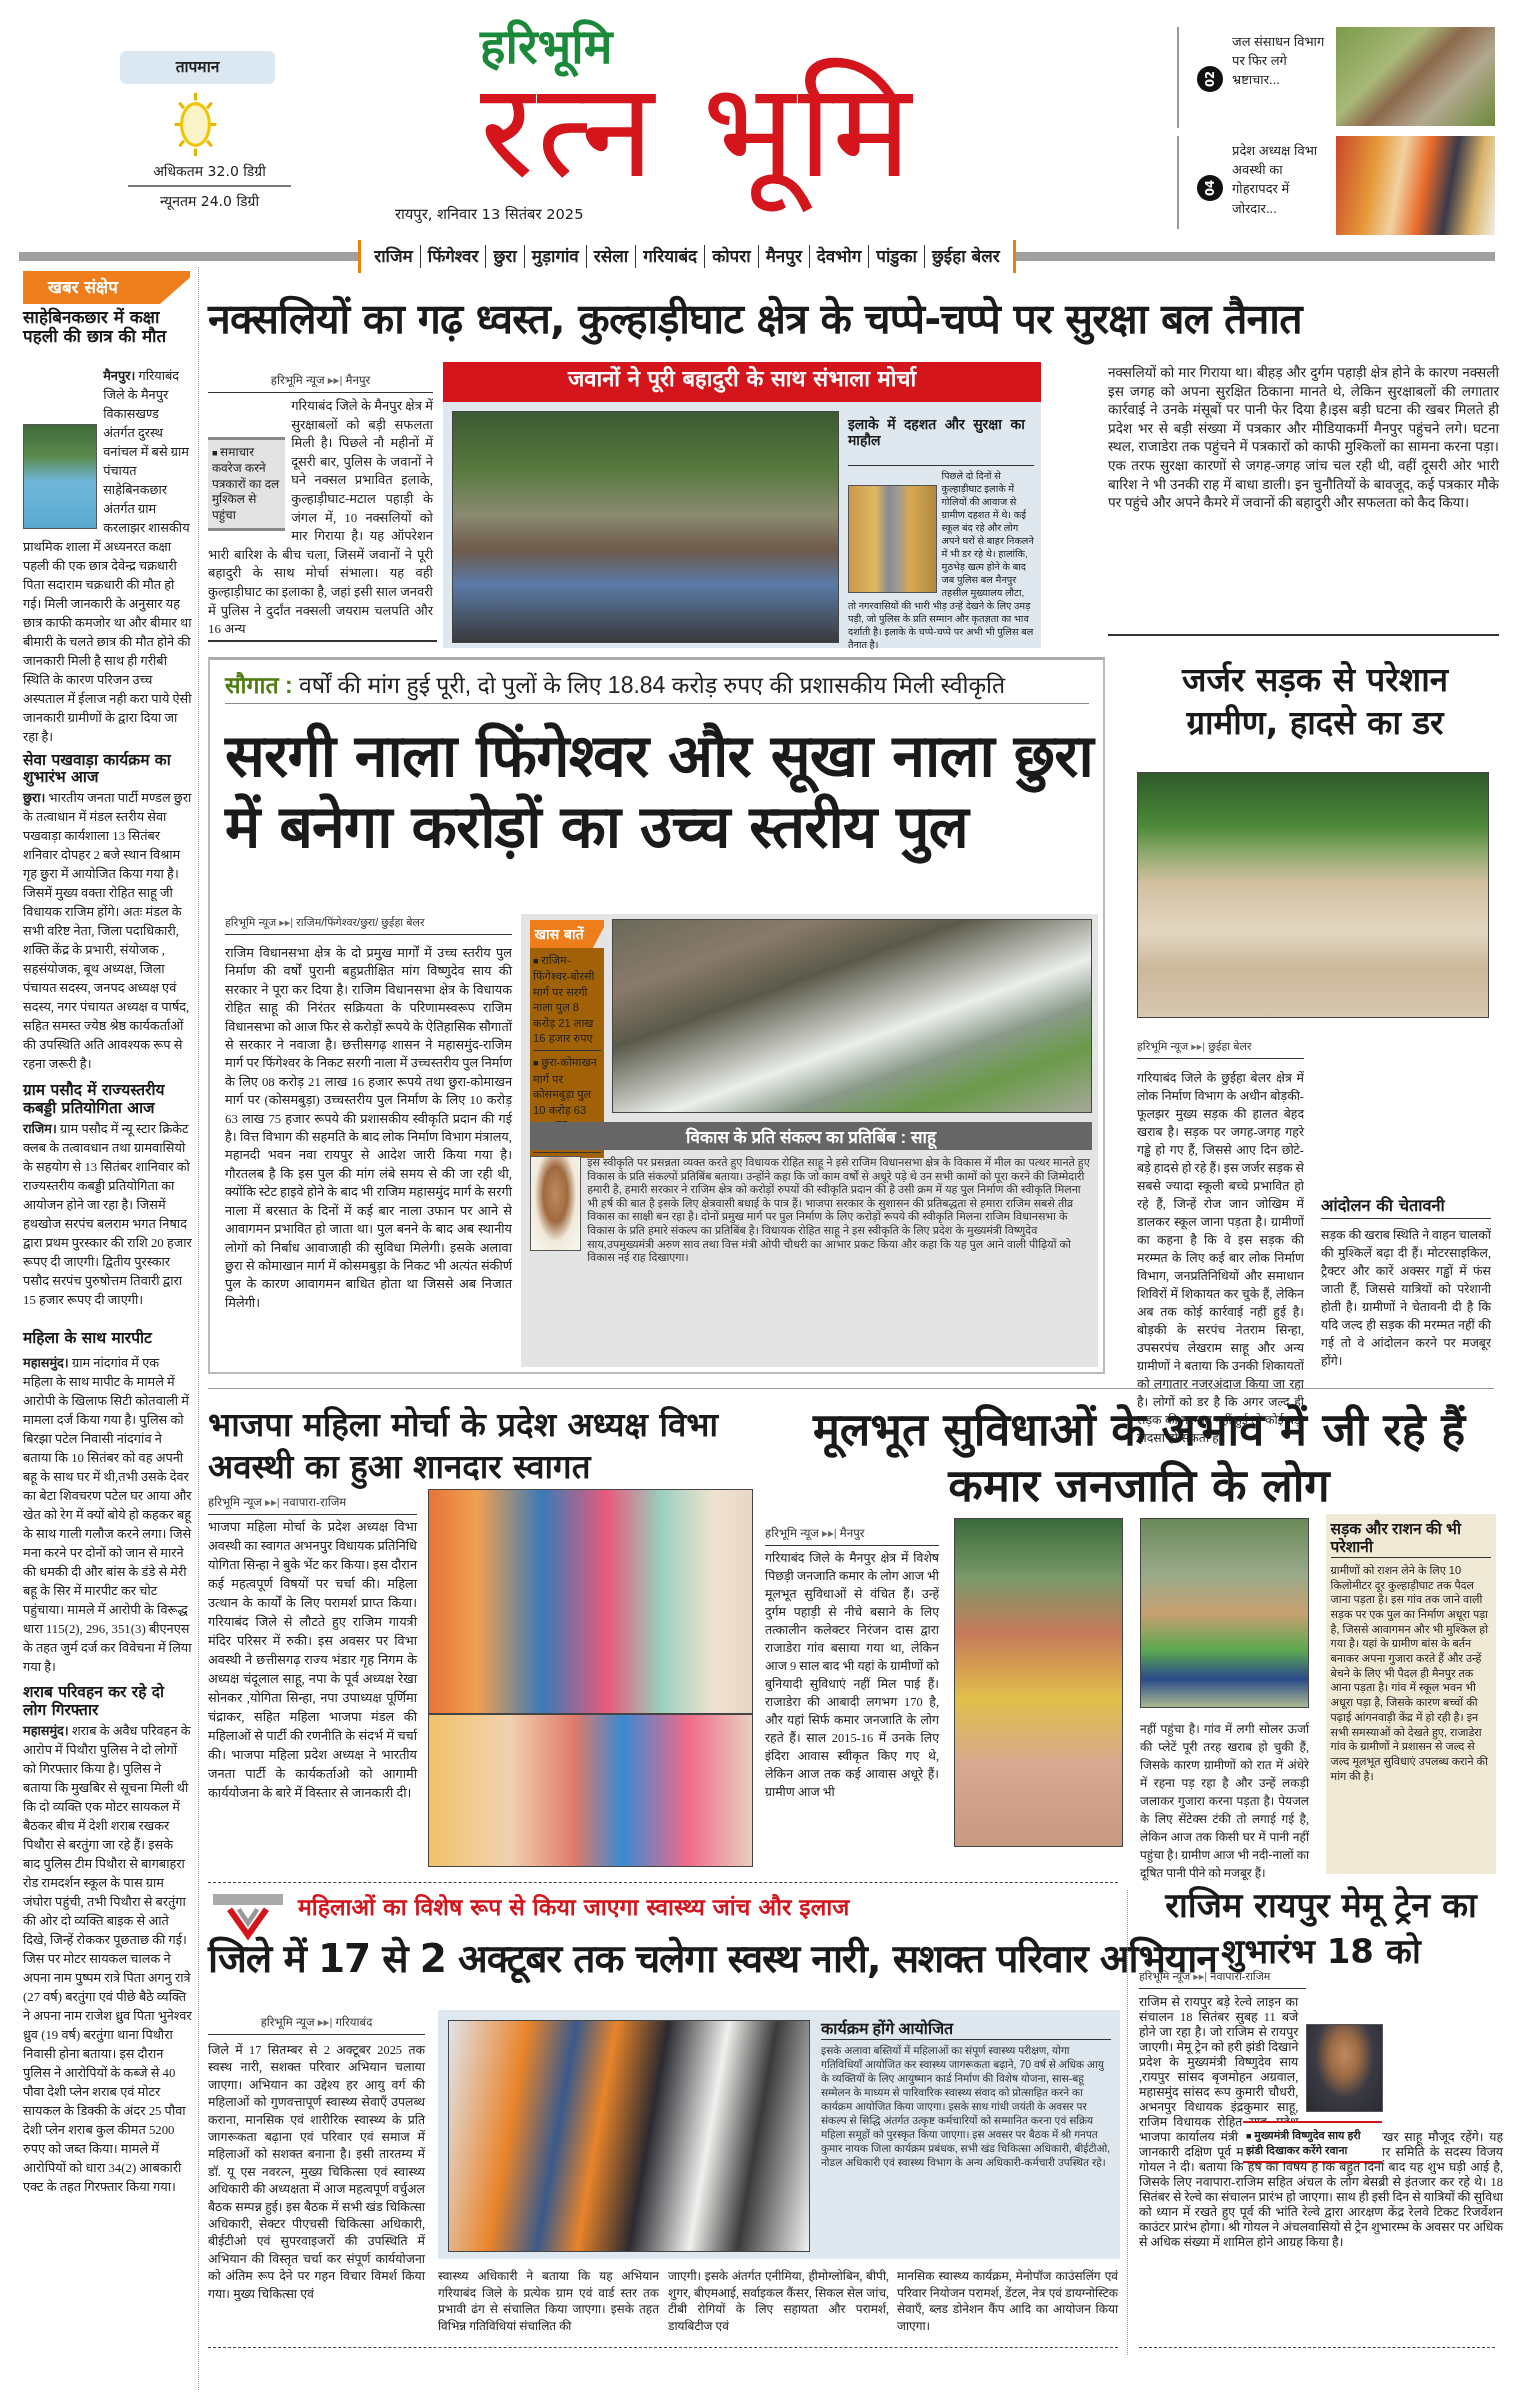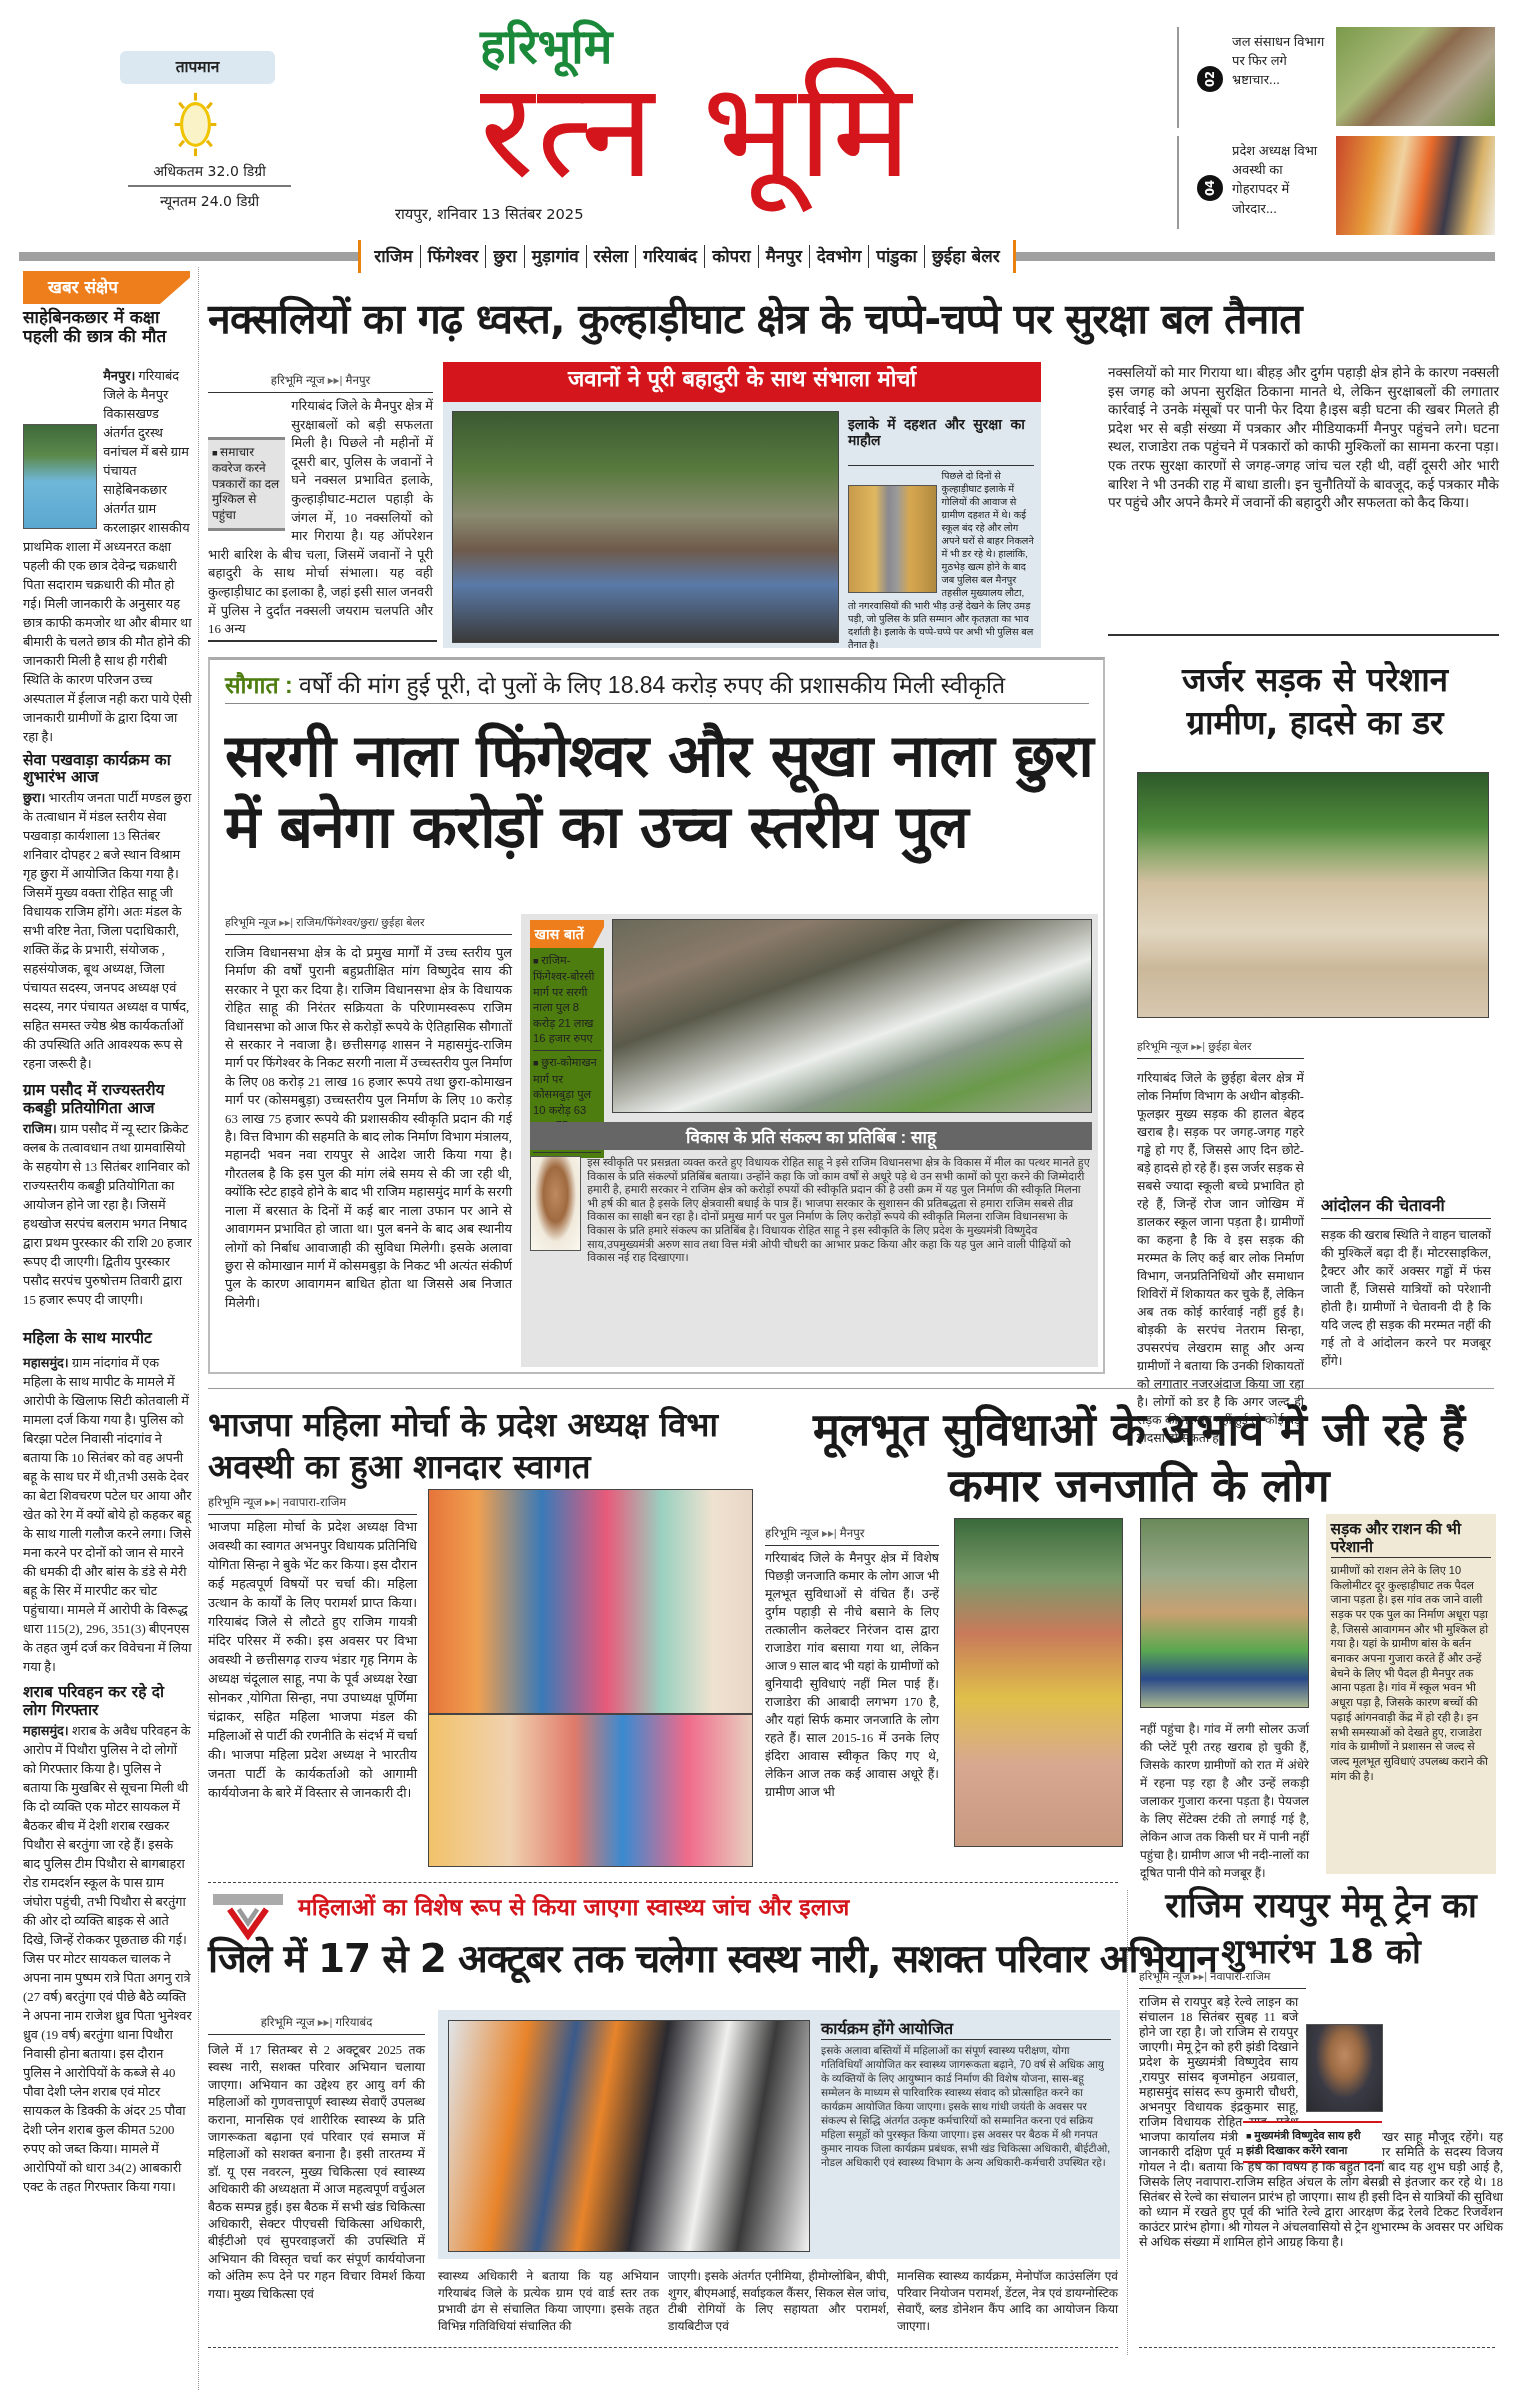--- a/index.html
+++ b/index.html
@@ -134,21 +134,21 @@
   <span style="color:#4d7c0f;font-weight:bold">सौगात :</span>
   <span>वर्षों की मांग हुई पूरी, दो पुलों के लिए 18.84 करोड़ रुपए की प्रशासकीय मिली स्वीकृति</span>
 </div>
 <div class="abs hd" style="left:225px;top:720px;width:868px;font-size:59px;line-height:71px;letter-spacing:-0.8px">सरगी नाला फिंगेश्वर और सूखा नाला छुरा में बनेगा करोड़ों का उच्च स्तरीय पुल</div>
 <div class="abs byline" style="left:225px;top:914px;width:287px;font-size:11px"><span>हरिभूमि न्यूज</span><span class="arr">▸▸|</span><span>राजिम/फिंगेश्वर/छुरा/ छुईहा बेलर</span></div>
 <div class="abs body" style="left:225px;top:944px;width:287px;font-size:12.8px;line-height:18.4px">राजिम विधानसभा क्षेत्र के दो प्रमुख मार्गों में उच्च स्तरीय पुल निर्माण की वर्षों पुरानी बहुप्रतीक्षित मांग विष्णुदेव साय की सरकार ने पूरा कर दिया है। राजिम विधानसभा क्षेत्र के विधायक रोहित साहू की निरंतर सक्रियता के परिणामस्वरूप राजिम विधानसभा को आज फिर से करोड़ों रूपये के ऐतिहासिक सौगातों से सरकार ने नवाजा है। छत्तीसगढ़ शासन ने महासमुंद-राजिम मार्ग पर फिंगेश्वर के निकट सरगी नाला में उच्चस्तरीय पुल निर्माण के लिए 08 करोड़ 21 लाख 16 हजार रूपये तथा छुरा-कोमाखन मार्ग पर (कोसमबुड़ा) उच्चस्तरीय पुल निर्माण के लिए 10 करोड़ 63 लाख 75 हजार रूपये की प्रशासकीय स्वीकृति प्रदान की गई है। वित्त विभाग की सहमति के बाद लोक निर्माण विभाग मंत्रालय, महानदी भवन नवा रायपुर से आदेश जारी किया गया है। गौरतलब है कि इस पुल की मांग लंबे समय से की जा रही थी, क्योंकि स्टेट हाइवे होने के बाद भी राजिम महासमुंद मार्ग के सरगी नाला में बरसात के दिनों में कई बार नाला उफान पर आने से आवागमन प्रभावित हो जाता था। पुल बनने के बाद अब स्थानीय लोगों को निर्बाध आवाजाही की सुविधा मिलेगी। इसके अलावा छुरा से कोमाखान मार्ग में कोसमबुड़ा के निकट भी अत्यंत संकीर्ण पुल के कारण आवागमन बाधित होता था जिससे अब निजात मिलेगी।</div>
 
 <div class="abs" style="left:521px;top:914px;width:577px;height:453px;background:#e4e4e4"></div>
 <div class="abs" style="left:530px;top:920px;width:74px">
   <div style="background:#ee7d1c;height:28px;clip-path:polygon(0 0,100% 0,100% 25%,85% 100%,0 100%)"><span style="color:#fff;font-weight:bold;font-size:14px;padding-left:4.6px;line-height:28px">खास बातें</span></div>
-  <div style="background:#4d7c0f;padding:4.6px 3.1px;font-family:'Liberation Sans',sans-serif;font-size:11.2px;line-height:15.5px">
+  <div style="background:#a16207;padding:4.6px 3.1px;font-family:'Liberation Sans',sans-serif;font-size:11.2px;line-height:15.5px">
     <div class="bullet" style="border-bottom:1.5px solid #333;padding-bottom:3.1px">राजिम-फिंगेश्वर-बोरसी मार्ग पर सरगी नाला पुल 8 करोड़ 21 लाख 16 हजार रुपए</div>
     <div class="bullet" style="border-bottom:1.5px solid #333;padding:4.6px 0 3.1px">छुरा-कोमाखन मार्ग पर कोसमबुड़ा पुल 10 करोड़ 63 लाख 75 हजार रुपए</div>
   </div>
 </div>
 <div class="photo" style="left:612px;top:919px;width:480px;height:194px;background:linear-gradient(160deg,#6a6a5a 0%,#8a7a6a 20%,#5a5a4a 35%,#b8bab2 50%,#ecefec 58%,#8a9a8a 70%,#6a9a4a 82%,#a6a89a 100%)"></div>
 <div class="abs" style="left:530px;top:1122px;width:562px;height:28px;background:#666;display:flex;align-items:center;justify-content:center">
   <span style="color:#fff;font-weight:bold;font-size:17px;font-family:'Liberation Sans',sans-serif">विकास के प्रति संकल्प का प्रतिबिंब : साहू</span>
 </div>
 <div class="abs" style="left:530px;top:1156px;width:562px;font-family:'Liberation Sans',sans-serif;font-size:11px;line-height:13.6px;color:#333">
   <div style="float:left;width:51px;height:95px;margin:0 6.2px 3.1px 0;border:0.8px solid #555;background:radial-gradient(ellipse at 50% 40%,#c08a60 0%,#a06a40 35%,#f0eadc 60%,#fbf8f0 100%)"></div>

